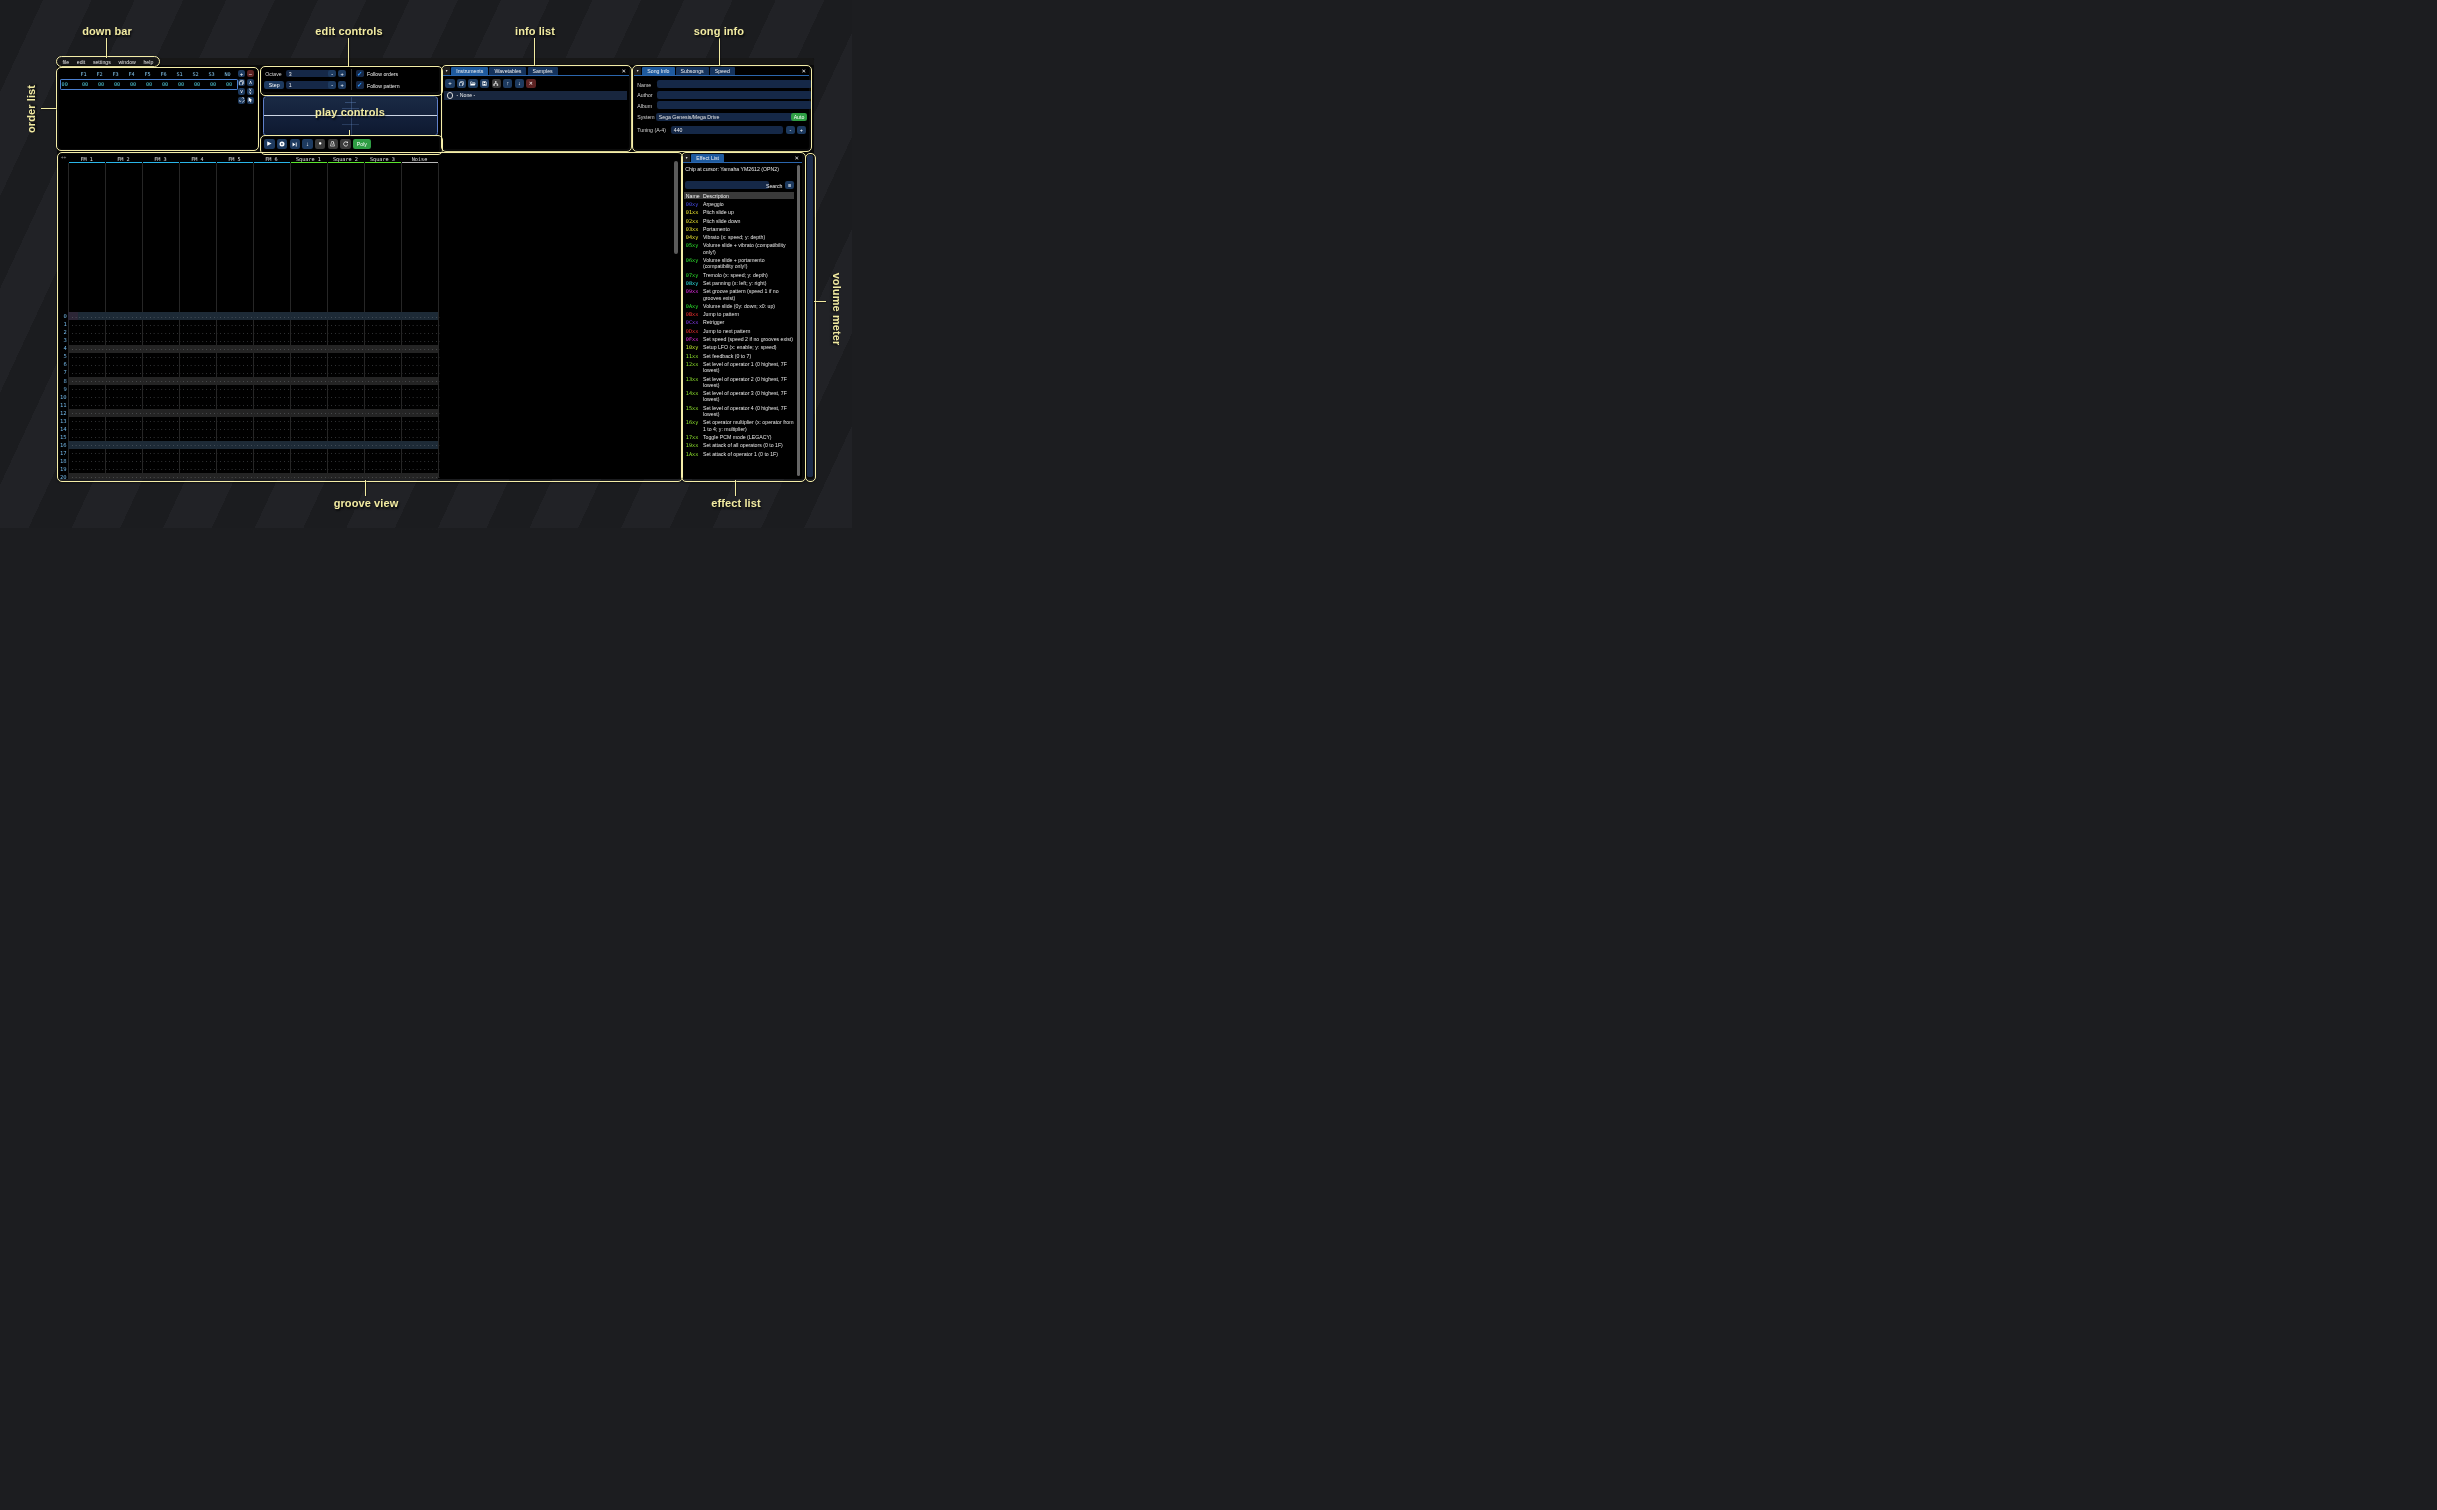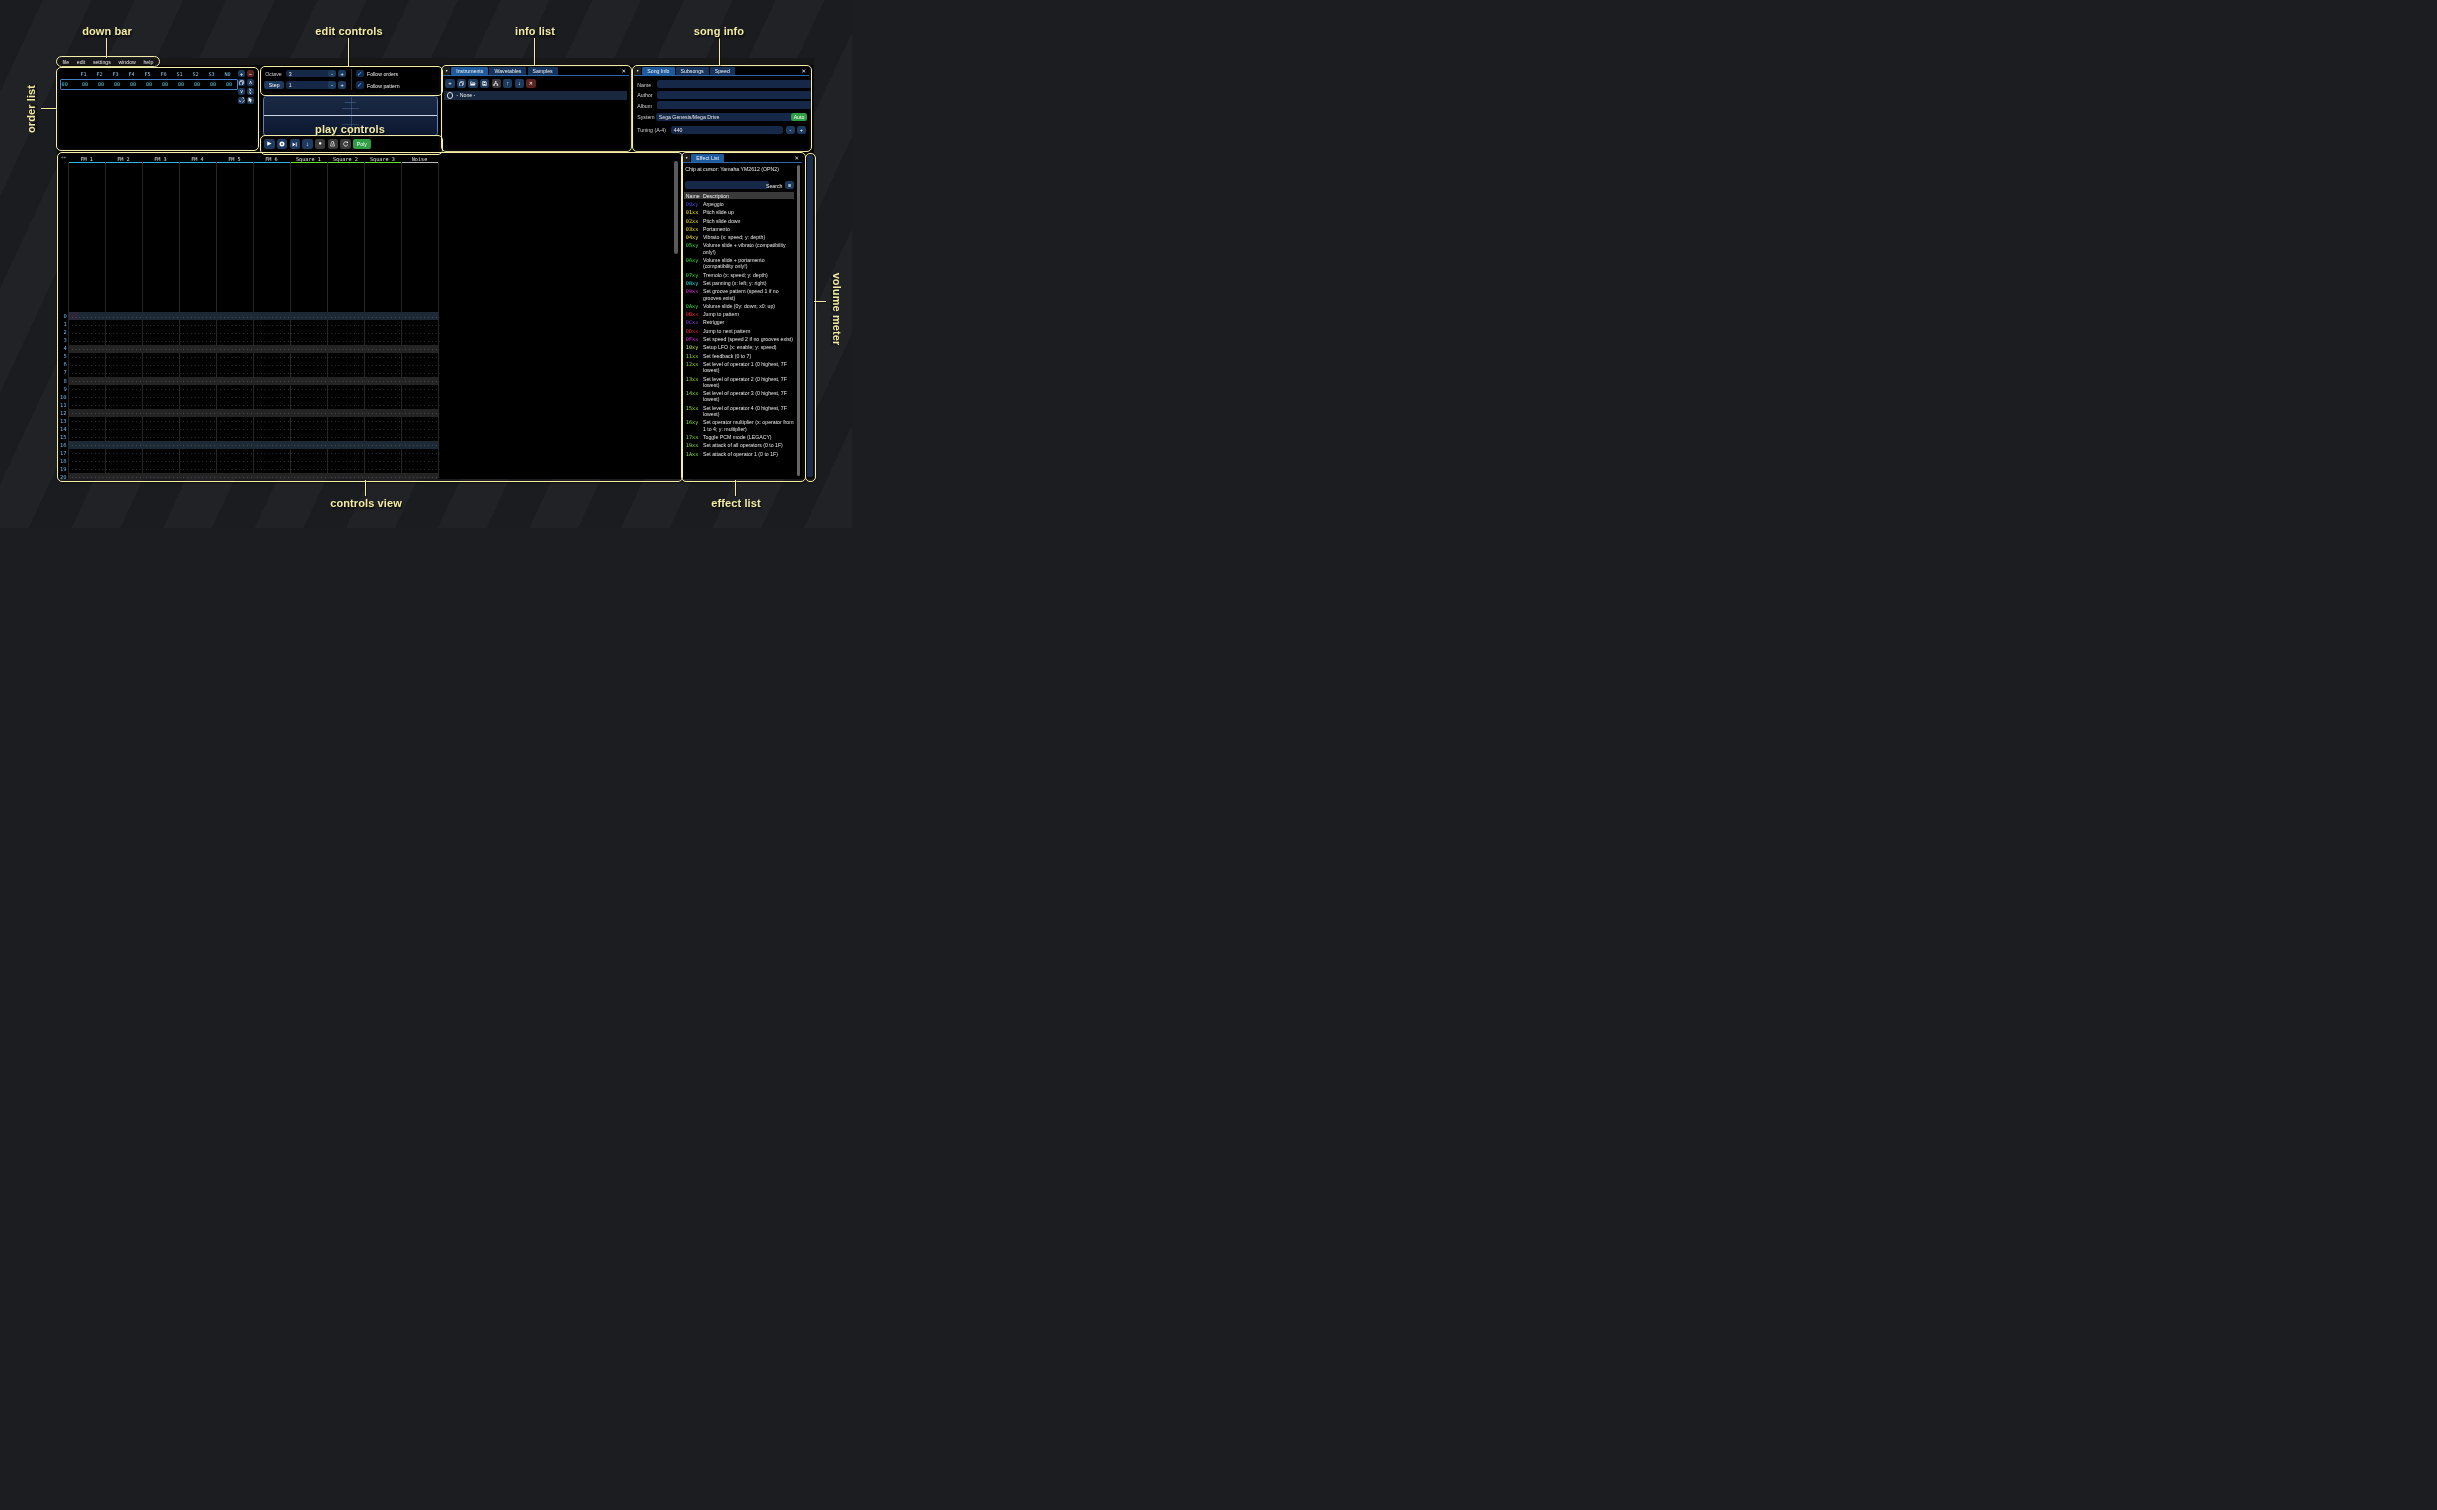--- a/index.html
+++ b/index.html
@@ -688,18 +688,18 @@
   <div class="abs ann-line" style="left:349px;top:130px;width:1.4px;height:5.5px;"></div>
   <div class="abs ann-line" style="left:365px;top:480px;width:1.4px;height:16px;"></div>
   <div class="abs ann-line" style="left:735px;top:480px;width:1.4px;height:16px;"></div>
   <div class="abs ann-line" style="left:814px;top:301px;width:12px;height:1.4px;"></div>
 
   <div class="abs ann-label" style="left:107px;top:25px;transform:translateX(-50%);">down bar</div>
   <div class="abs ann-label" style="left:349px;top:25px;transform:translateX(-50%);">edit controls</div>
   <div class="abs ann-label" style="left:535px;top:25px;transform:translateX(-50%);">info list</div>
   <div class="abs ann-label" style="left:719px;top:25px;transform:translateX(-50%);">song info</div>
   <div class="abs ann-label" style="left:31px;top:109px;transform:translate(-50%,-50%) rotate(-90deg);">order list</div>
-  <div class="abs ann-label" style="left:350px;top:129px;transform:translate(-50%,-50%);">play controls</div>
-  <div class="abs ann-label" style="left:366px;top:497px;transform:translateX(-50%);">controls view</div>
+  <div class="abs ann-label" style="left:350px;top:112px;transform:translate(-50%,-50%);">play controls</div>
+  <div class="abs ann-label" style="left:366px;top:497px;transform:translateX(-50%);">groove view</div>
   <div class="abs ann-label" style="left:736px;top:497px;transform:translateX(-50%);">effect list</div>
   <div class="abs ann-label" style="left:837px;top:309px;transform:translate(-50%,-50%) rotate(90deg);">volume meter</div>
 </div>
 
 
 </body></html>

